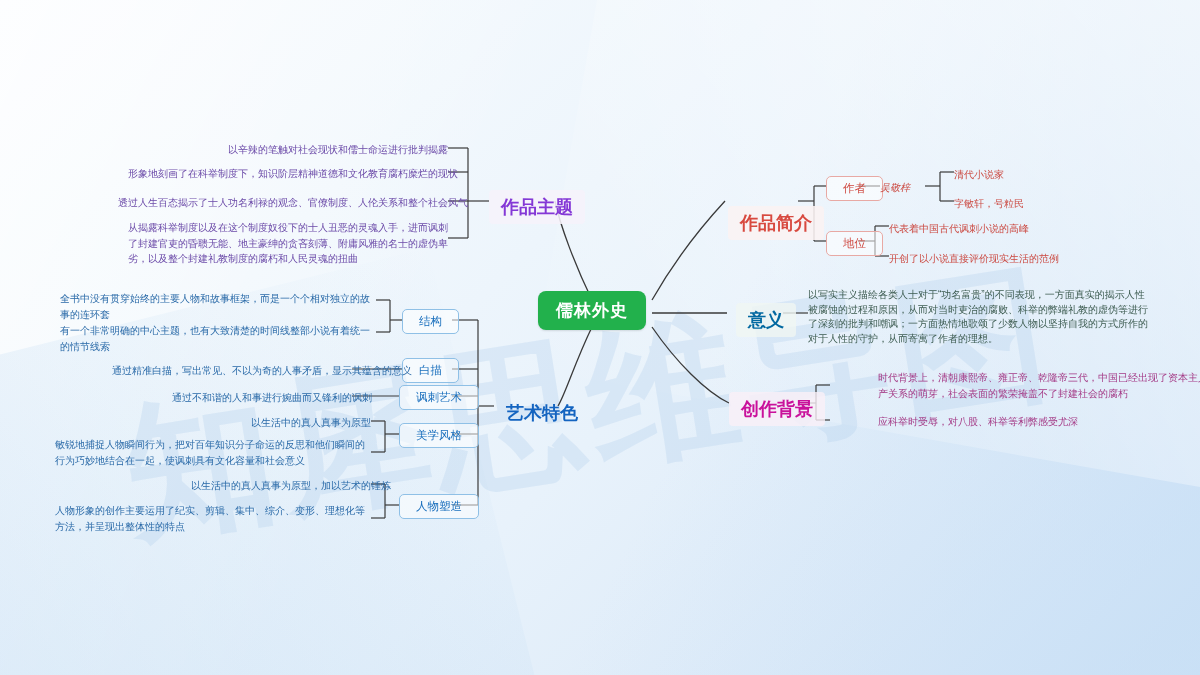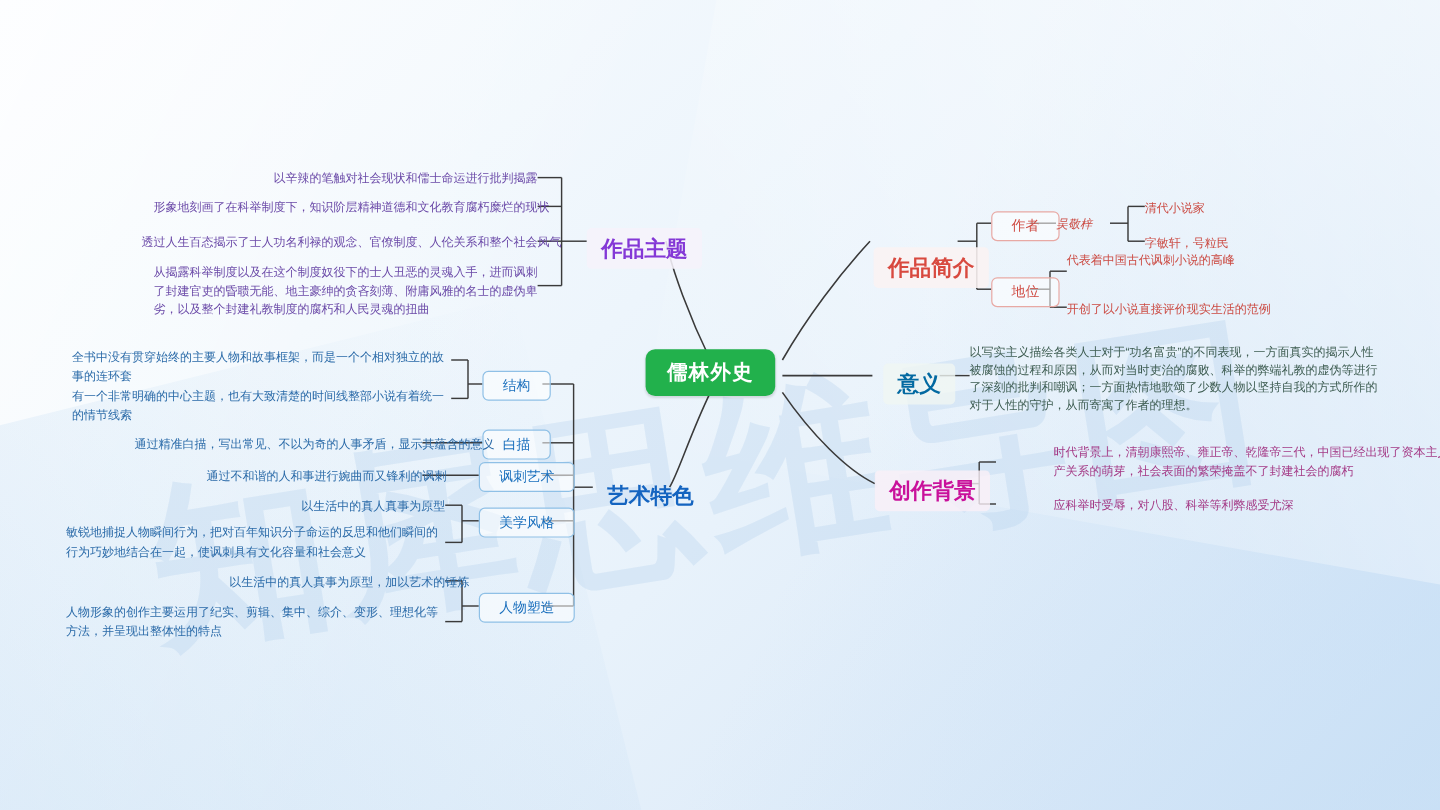--- a/index.html
+++ b/index.html
@@ -185,21 +185,21 @@
 <div class="node leaf blue la" style="left:55px; top:503px; width:316px; white-space:normal;">人物形象的创作主要运用了纪实、剪辑、集中、综介、变形、理想化等方法，并呈现出整体性的特点</div>
 
 <div class="node b1 intro" style="left:728px; top:190px;margin-top:16px;">作品简介</div>
 
 <div class="node b2 red" style="left:826px; top:176px;">作者</div>
 <div class="node leaf red la" style="left:880px; top:180px; width:60px;font-style:italic;">吴敬梓</div>
 <div class="node leaf red la" style="left:954px; top:167px; width:150px;">清代小说家</div>
 <div class="node leaf red la" style="left:954px; top:196px; width:160px;">字敏轩，号粒民</div>
 
 <div class="node b2 red" style="left:826px; top:231px;">地位</div>
-<div class="node leaf red la" style="left:889px; top:210px; width:230px;">代表着中国古代讽刺小说的高峰</div>
+<div class="node leaf red la" style="left:889px; top:221px; width:230px;">代表着中国古代讽刺小说的高峰</div>
 <div class="node leaf red la" style="left:889px; top:251px; width:240px;">开创了以小说直接评价现实生活的范例</div>
 
 <div class="node b1 meaning" style="left:736px; top:303px;">意义</div>
 <div class="node leaf green la" style="left:808px; top:288px; width:340px; white-space:normal; line-height:1.45;">以写实主义描绘各类人士对于“功名富贵”的不同表现，一方面真实的揭示人性被腐蚀的过程和原因，从而对当时吏治的腐败、科举的弊端礼教的虚伪等进行了深刻的批判和嘲讽；一方面热情地歌颂了少数人物以坚持自我的方式所作的对于人性的守护，从而寄寓了作者的理想。</div>
 
 <div class="node b1 bg" style="left:729px; top:392px;">创作背景</div>
 <div class="node leaf mag la" style="left:830px; top:370px; width:340px; white-space:normal;">时代背景上，清朝康熙帝、雍正帝、乾隆帝三代，中国已经出现了资本主义生产关系的萌芽，社会表面的繁荣掩盖不了封建社会的腐朽</div>
 <div class="node leaf mag la" style="left:830px; top:414px; width:300px;">应科举时受辱，对八股、科举等利弊感受尤深</div>
 
 </body></html>

